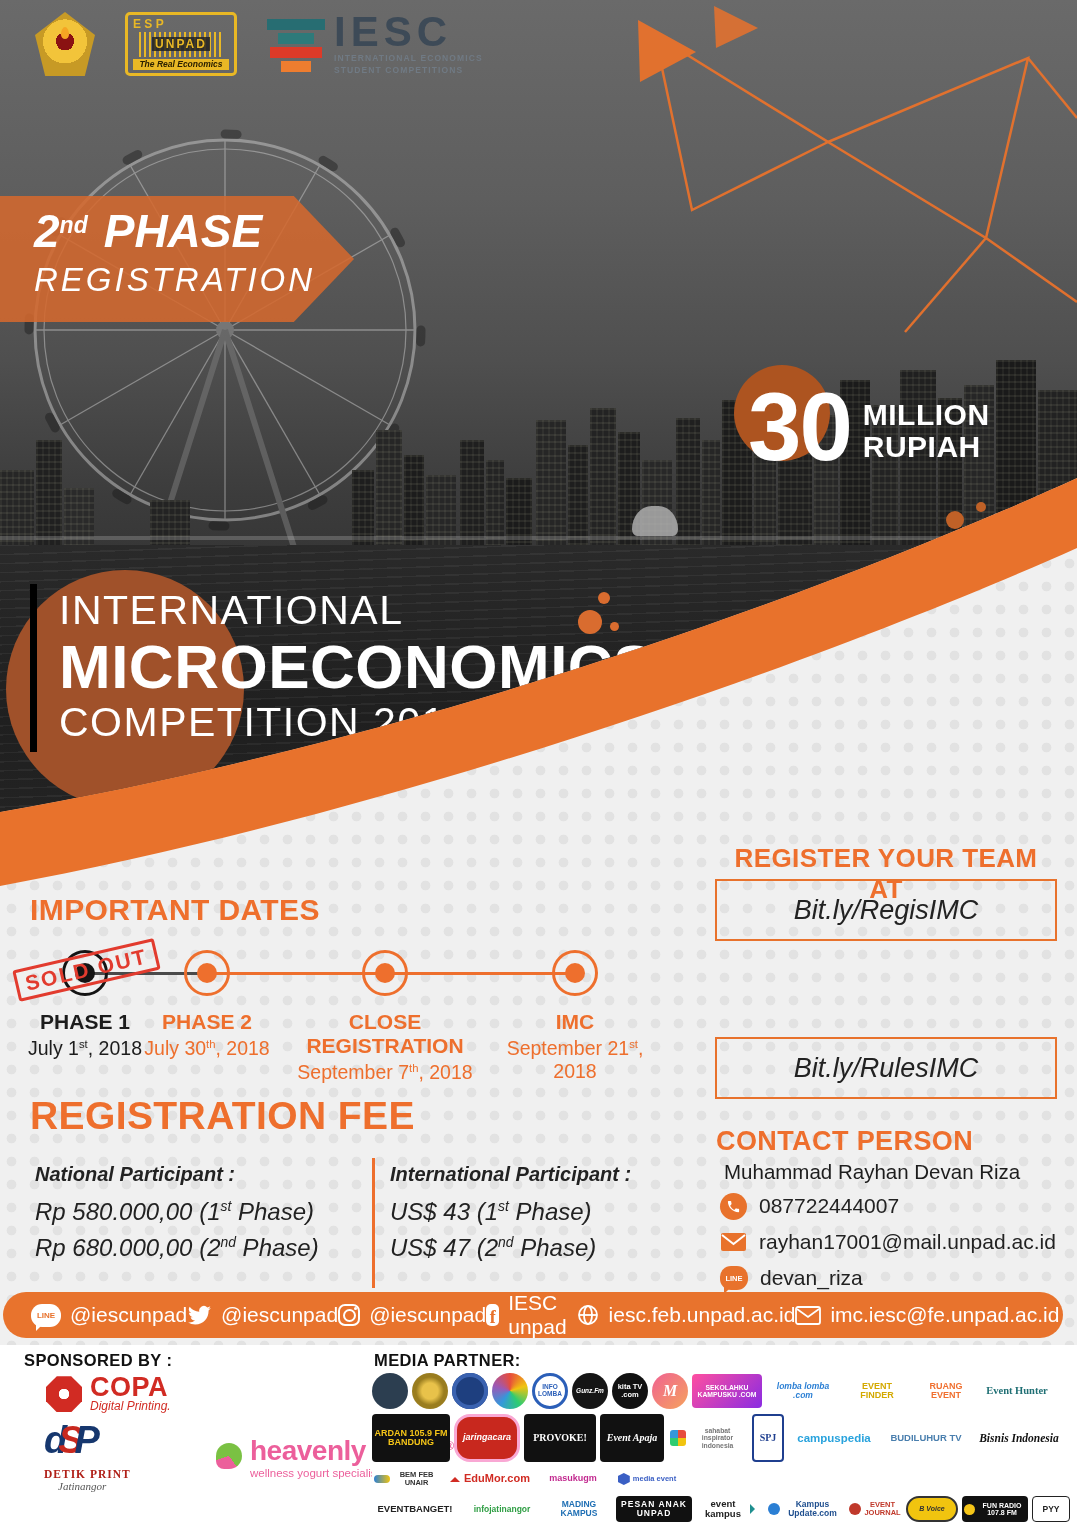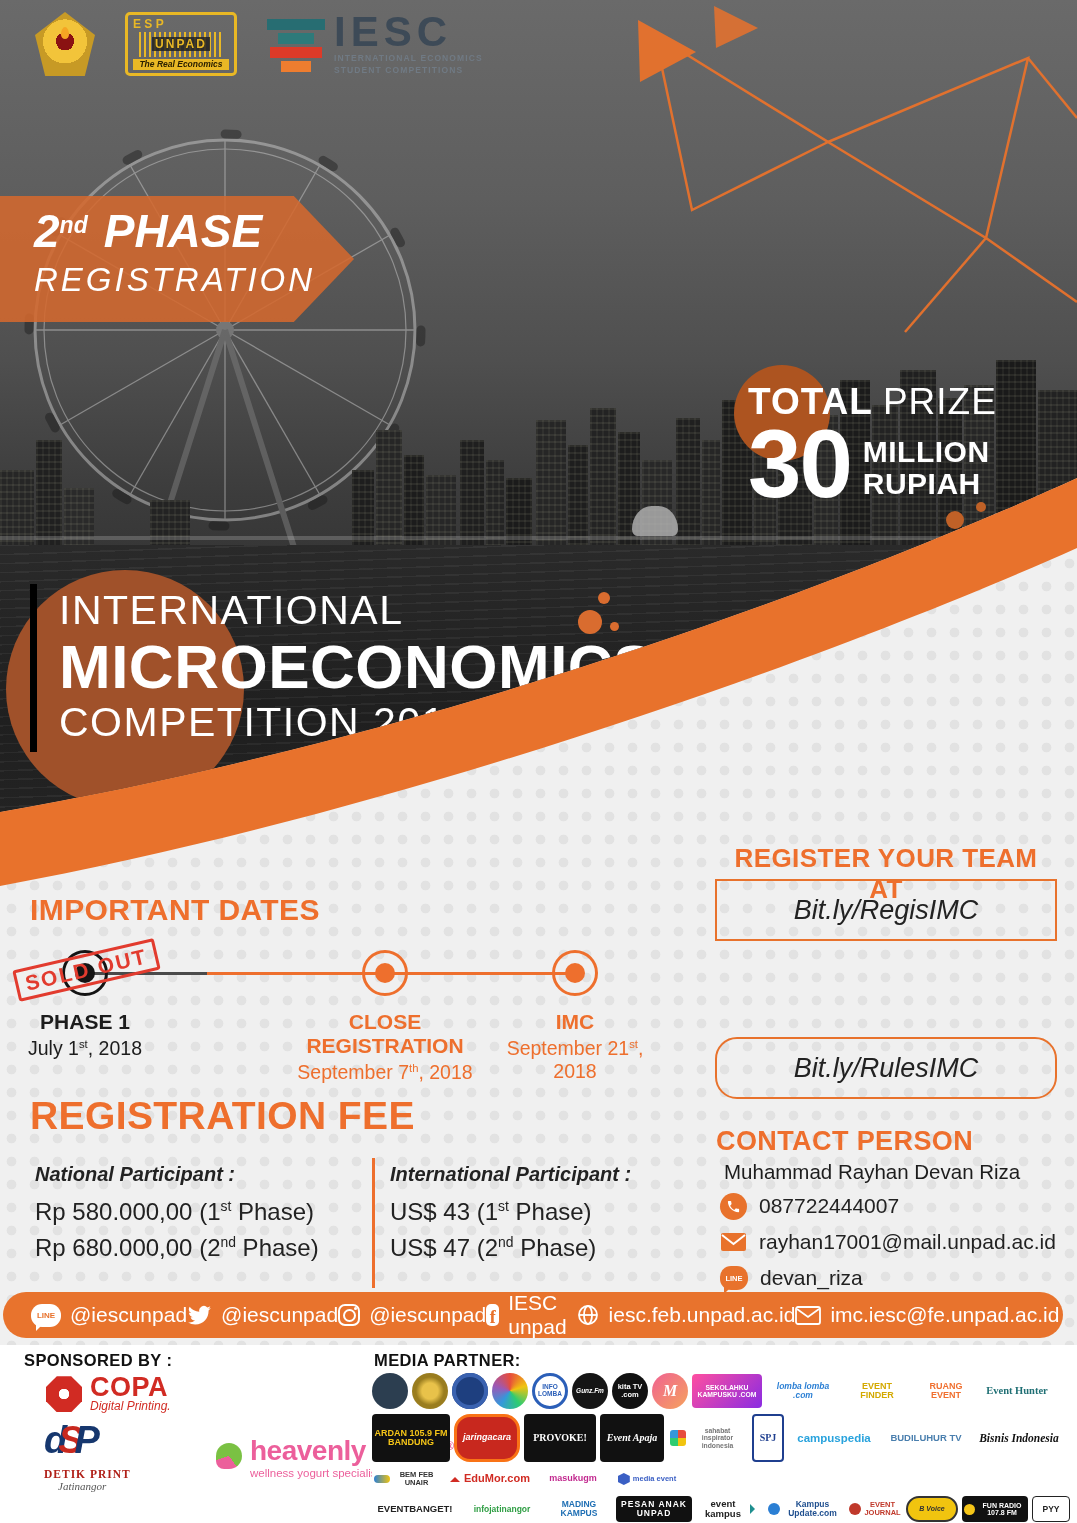--- a/index.html
+++ b/index.html
@@ -114,28 +114,28 @@
   .dark-t{color:#1c1c1c;}
   .sup{font-size:58%;vertical-align:super;line-height:0;}
   .stamp{position:absolute;left:4px;top:4px;transform:rotate(-13deg);font-size:21px;font-weight:800;color:#e23b2e;
     border:3.5px solid #e23b2e;border-radius:3px;padding:1px 7px;letter-spacing:2px;white-space:nowrap;}
 
   
   .fee-col{position:absolute;color:#222;}
   .fee-col.nat{left:35px;top:1163px;}
   .fee-col.intl{left:390px;top:1163px;}
   .fee-title{font-size:20px;font-weight:600;margin-bottom:12px;font-style:italic;}
-  .fee-line{font-size:24px;margin-top:8px;}
+  .fee-line{font-size:24px;margin-top:8px;font-style:italic;}
   .fee-div{position:absolute;left:372px;top:1158px;width:3px;height:130px;background:#ee6f2d;}
 
   
   .linkbox{position:absolute;left:715px;width:342px;height:62px;border:2.5px solid #e8722c;
     display:flex;align-items:center;justify-content:center;font-size:27px;font-style:italic;color:#222;}
   .reg-box{top:879px;}
-  .terms-box{top:1037px;border-radius:22px;}
+  .terms-box{top:1037px;}
 
   
   .contact-name{position:absolute;left:724px;top:1160px;font-size:20.5px;color:#1d1d1d;}
   .contact-rows{position:absolute;left:720px;top:1192px;}
   .c-row{display:flex;align-items:center;gap:12px;font-size:21px;color:#222;margin-bottom:8px;height:28px;}
   .ci{flex:0 0 auto;display:flex;align-items:center;justify-content:center;}
   .ci-phone{width:27px;height:27px;border-radius:50%;background:#e8722c;}
   .ci-line{position:relative;width:28px;height:24px;border-radius:11px;background:#e8722c;}
   .ci-line::before{content:"LINE";position:absolute;inset:0;display:flex;align-items:center;justify-content:center;
     color:#fff;font-size:7.5px;font-weight:800;}
@@ -193,21 +193,21 @@
   .v-gunz{background:#151515;font-style:italic;}
   .v-kita{background:#111;font-size:7.5px;font-weight:800;}
   .v-m{background:linear-gradient(135deg,#f06292,#f5a25d);font-size:16px;font-style:italic;font-family:"Liberation Serif",serif;}
   .v-sekolahku{width:70px;background:linear-gradient(135deg,#ff4fa0,#8a2be2);color:#fff;font-size:6.8px;font-weight:800;}
   .v-lomba{width:74px;color:#2b7fd4;font-size:8.5px;font-style:italic;font-weight:800;}
   .v-finder{width:66px;color:#d4a900;font-size:9px;font-weight:800;}
   .v-ruang{width:64px;color:#f07030;font-size:9px;font-weight:800;}
   .v-hunter{width:70px;color:#1f6f74;font-size:10.5px;font-family:"Liberation Serif",serif;}
   .r2 .chip{height:48px;}
   .v-ardan{width:78px;background:#111;color:#f5c518;font-size:9px;font-weight:800;}
-  .v-jaring{width:66px;background:#c8281e;border:3px solid #f97316;border-radius:16px;color:#fff;font-size:9px;font-style:italic;}
+  .v-jaring{width:66px;background:#c8281e;border:3px solid #f9a8d4;border-radius:16px;color:#fff;font-size:9px;font-style:italic;}
   .v-provoke{width:72px;background:#111;color:#fff;font-size:10px;font-family:"Liberation Serif",serif;}
   .v-apaja{width:64px;background:#111;color:#fff;font-size:10px;font-style:italic;font-family:"Liberation Serif",serif;}
   .v-sahabat{width:80px;color:#777;font-size:6.8px;}
   .v-sahabat::before{content:"";flex:0 0 16px;height:16px;margin-right:3px;
     background:conic-gradient(#e74c3c 0 25%,#f1c40f 25% 50%,#2ecc71 50% 75%,#3498db 75%);border-radius:3px;}
   .v-spj{width:32px;border:2px solid #1f3f8f;color:#1f3f8f;font-size:10px;font-family:"Liberation Serif",serif;}
   .v-campus{width:92px;color:#29a3dd;font-size:11.5px;font-weight:800;}
   .v-budi{width:84px;color:#4a7fae;font-size:9.5px;font-weight:800;}
   .v-bisnis{width:94px;color:#111;font-size:11.5px;font-weight:800;font-family:"Liberation Serif",serif;font-style:italic;}
   .r3 .chip{height:26px;}
@@ -337,21 +337,20 @@
       </div>
     </div>
 
     <div class="banner">
       <div class="b1"><span>2</span><sup class="bsup">nd</sup><span class="bword">PHASE</span></div>
       <div class="b2">REGISTRATION</div>
     </div>
 
     <div class="prize">
       <span class="prize-circle"></span>
-      <div class="prize-h"><b>TOTAL</b><span class="thin">PRIZE</span></div>
       <div class="prize-row">
         <div class="amount">30</div>
         <div class="units">
           <div>MILLION</div>
           <div>RUPIAH</div>
         </div>
       </div>
       <span class="pd1"></span>
       <span class="pd2"></span>
     </div>
@@ -374,20 +373,25 @@
   <h2 class="oh dates-h">IMPORTANT DATES</h2>
 
   <div class="timeline">
     <div class="tl-seg seg1"></div>
     <div class="tl-seg seg2"></div>
     <div class="ms ms1">
       <div class="node dark"></div>
       <div class="ms-name dark-t">PHASE 1</div>
       <div class="ms-date dark-t"><span>July 1</span><sup class="sup">st</sup><span>, 2018</span></div>
       <div class="stamp">SOLD OUT</div>
+    </div>
+    <div class="ms ms2">
+      <div class="node"></div>
+      <div class="ms-name">PHASE 2</div>
+      <div class="ms-date"><span>July 30</span><sup class="sup">th</sup><span>, 2018</span></div>
     </div>
     <div class="ms ms3">
       <div class="node"></div>
       <div class="ms-name">CLOSE REGISTRATION</div>
       <div class="ms-date"><span>September 7</span><sup class="sup">th</sup><span>, 2018</span></div>
     </div>
     <div class="ms ms4">
       <div class="node"></div>
       <div class="ms-name">IMC</div>
       <div class="ms-date"><span>September 21</span><sup class="sup">st</sup><span>, 2018</span></div>

